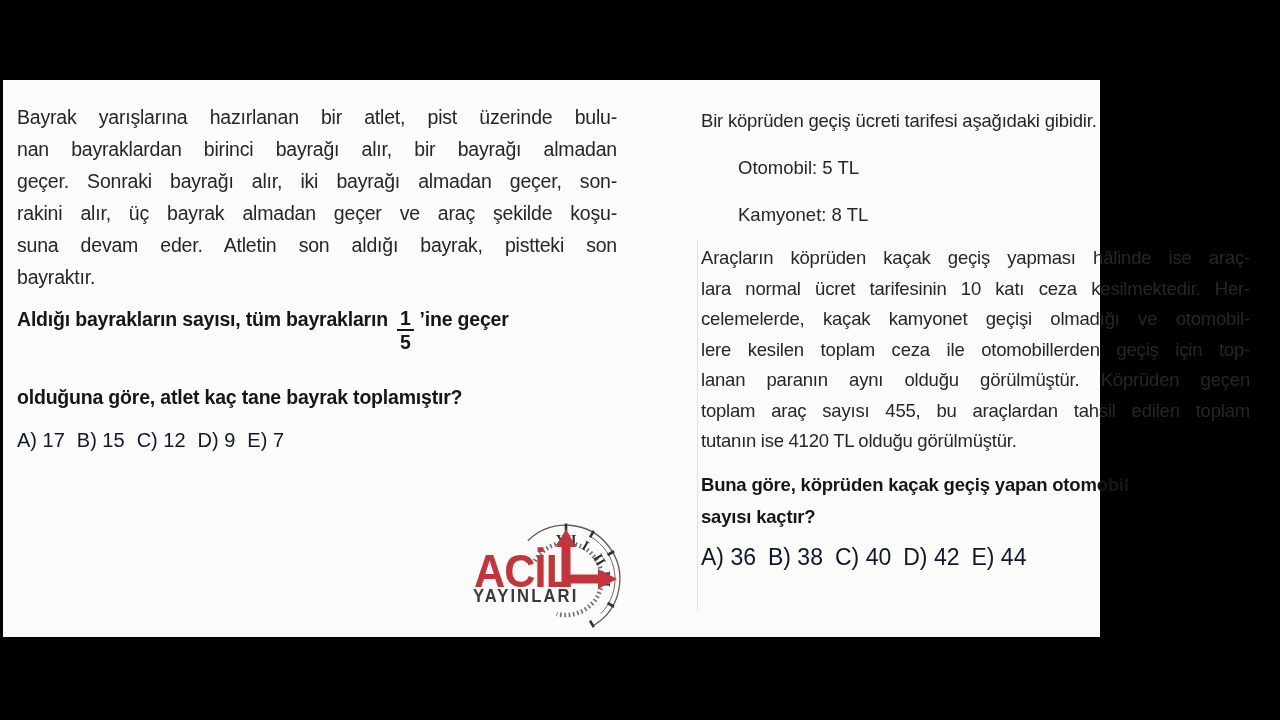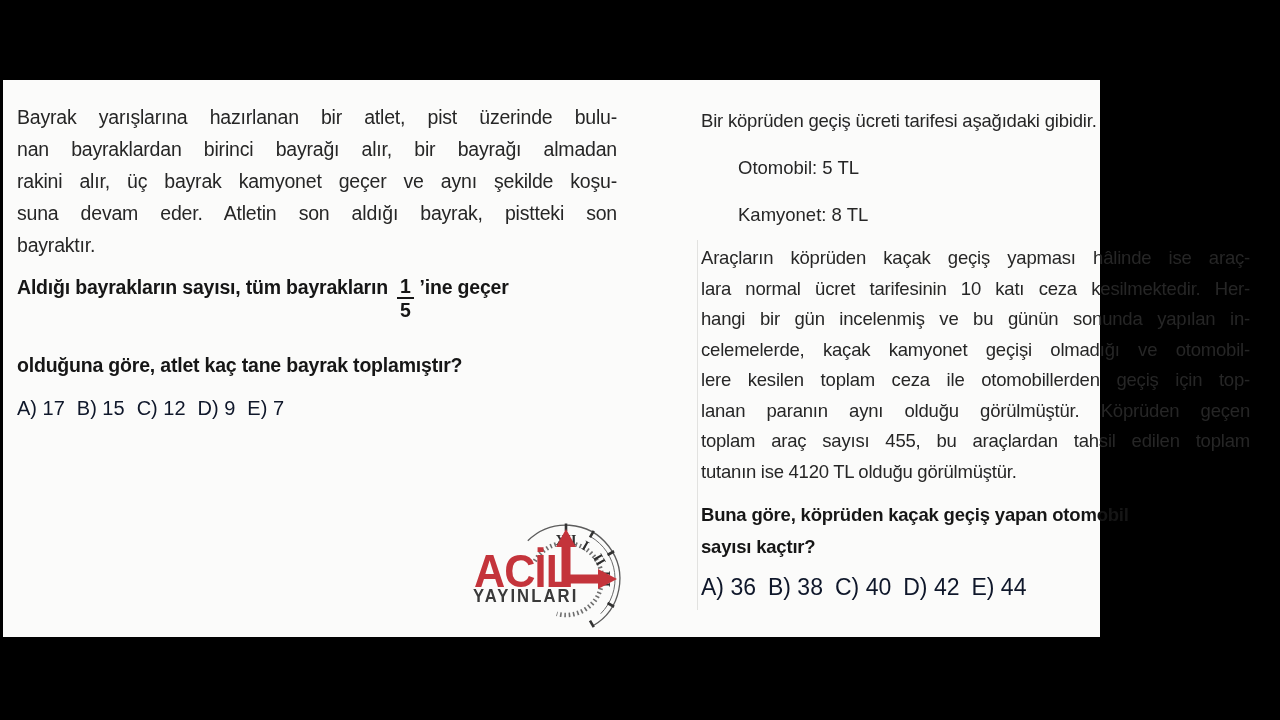--- a/index.html
+++ b/index.html
@@ -73,21 +73,22 @@
 <div class="bar bottom"></div>
 
 <div class="paper">
 
   <div class="divider"></div>
 
   <div class="col col-left">
     <div>
       <div class="pl">Bayrak yarışlarına hazırlanan bir atlet, pist üzerinde bulu-</div>
       <div class="pl">nan bayraklardan birinci bayrağı alır, bir bayrağı almadan</div>
-      <div class="pl">rakini alır, üç bayrak kamyonet geçer ve aynı şekilde koşu-</div>
+      <div class="pl">geçer. Sonraki bayrağı alır, iki bayrağı almadan geçer, son-</div>
+      <div class="pl">rakini alır, üç bayrak almadan geçer ve araç şekilde koşu-</div>
       <div class="pl">suna devam eder. Atletin son aldığı bayrak, pistteki son</div>
       <div class="pl last">bayraktır.</div>
     </div>
     <div class="stem-frac-row">
       <span>Aldığı bayrakların sayısı, tüm bayrakların</span>
       <span class="frac">
         <span class="num">1</span>
         <span class="den">5</span>
       </span>
       <span>’ine geçer</span>
@@ -102,21 +103,20 @@
     </div>
   </div>
 
   <div class="col col-right">
     <div class="intro">Bir köprüden geçiş ücreti tarifesi aşağıdaki gibidir.</div>
     <div class="tariff">Otomobil: 5 TL</div>
     <div class="tariff">Kamyonet: 8 TL</div>
     <div class="p2">
       <div class="pl">Araçların köprüden kaçak geçiş yapması hâlinde ise araç-</div>
       <div class="pl">lara normal ücret tarifesinin 10 katı ceza kesilmektedir. Her-</div>
-      <div class="pl">hangi bir gün incelenmiş ve bu günün sonunda yapılan in-</div>
       <div class="pl">celemelerde, kaçak kamyonet geçişi olmadığı ve otomobil-</div>
       <div class="pl">lere kesilen toplam ceza ile otomobillerden geçiş için top-</div>
       <div class="pl">lanan paranın aynı olduğu görülmüştür. Köprüden geçen</div>
       <div class="pl">toplam araç sayısı 455, bu araçlardan tahsil edilen toplam</div>
       <div class="pl last">tutanın ise 4120 TL olduğu görülmüştür.</div>
     </div>
     <div class="stem stem-lines">
       <div>Buna göre, köprüden kaçak geçiş yapan otomobil</div>
       <div>sayısı kaçtır?</div>
     </div>

